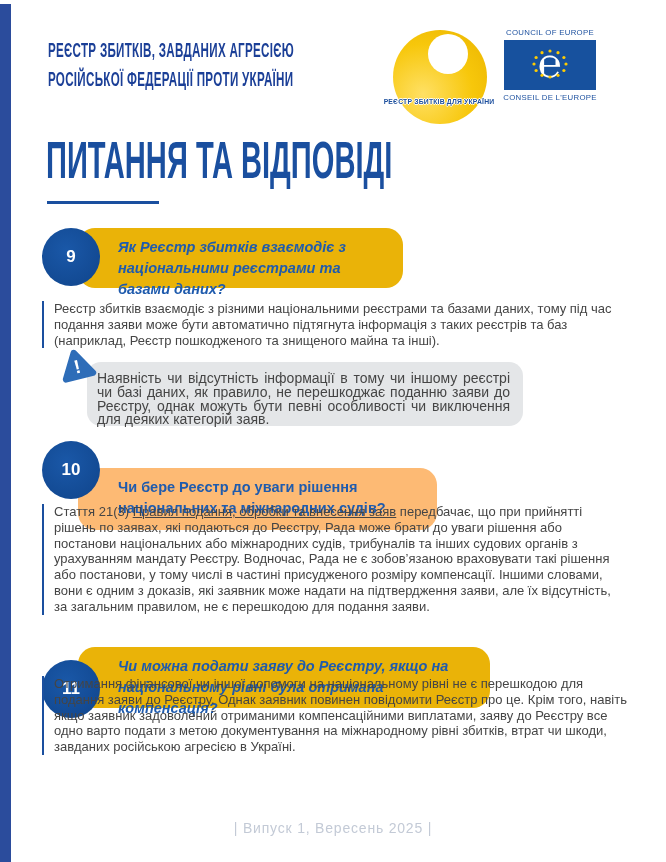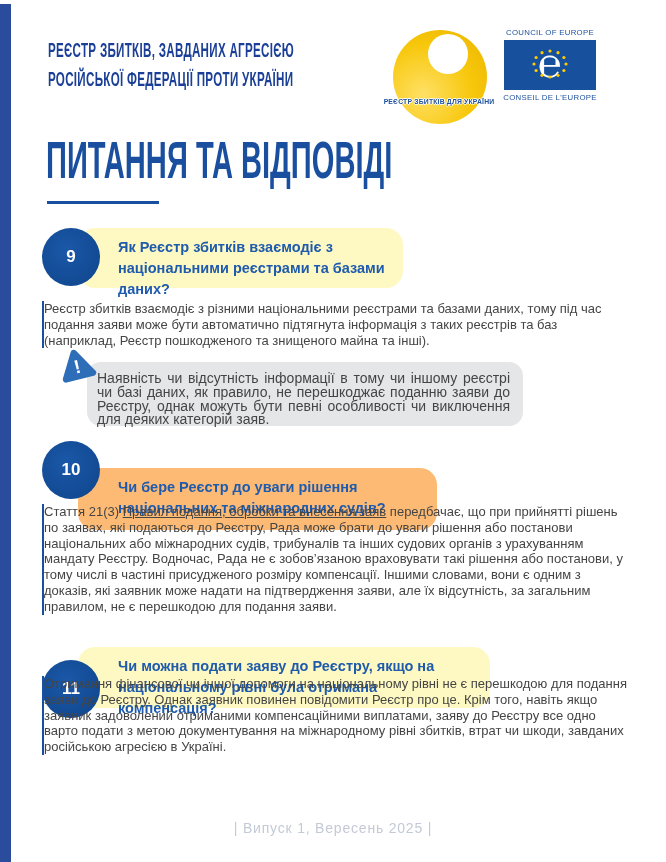--- a/index.html
+++ b/index.html
@@ -32,28 +32,28 @@
   .coe-flag{width:92px;height:50px;margin:3px auto;background:#17519e;position:relative;}
 
   
   .page-title{position:absolute;left:46px;top:134px;font-size:52px;line-height:52px;font-weight:bold;
     color:#1a4f9f;white-space:nowrap;transform:scaleX(0.56);transform-origin:left top;}
   .title-underline{position:absolute;left:47px;top:201px;width:112px;height:3px;background:#1a4f9f;}
 
   
   .q-box{position:absolute;border-radius:17px;color:#1f5bad;font-weight:bold;font-size:14.5px;
     line-height:21px;box-sizing:border-box;padding:9px 14px 0 40px;}
-  .q-box.blue{background:#fef9c3;}
+  .q-box.blue{background:#eab308;font-style:italic;}
   .q-box.yellow{background:#fdba74;margin-top:28px;}
   .q-num{position:absolute;left:42px;width:58px;height:58px;border-radius:50%;
     background:radial-gradient(circle at 42% 38%, #1a58a8 0%, #11478f 85%);
     color:#ffffff;font-weight:bold;font-size:17px;display:flex;align-items:center;justify-content:center;}
 
   
-  .answer{position:absolute;left:42px;width:585px;border-left:2.5px solid #1a4f9f;
+  .answer{position:absolute;left:42px;width:585px;border-left:2.5px solid #1a4f9f;padding-left:10px;
     font-size:13px;line-height:15.8px;color:#454545;box-sizing:border-box;}
   .rules-link{text-decoration:underline;}
 
   
   .note-box{position:absolute;left:87px;top:362px;width:436px;height:64px;border-radius:14px;
     background:#e4e6e8;box-sizing:border-box;padding:10px 13px 0 10px;font-size:14px;
     line-height:13.8px;color:#454545;text-align:justify;}
   .warn{position:absolute;left:59px;top:348px;width:36px;height:36px;transform:rotate(-14deg);}
 
   

